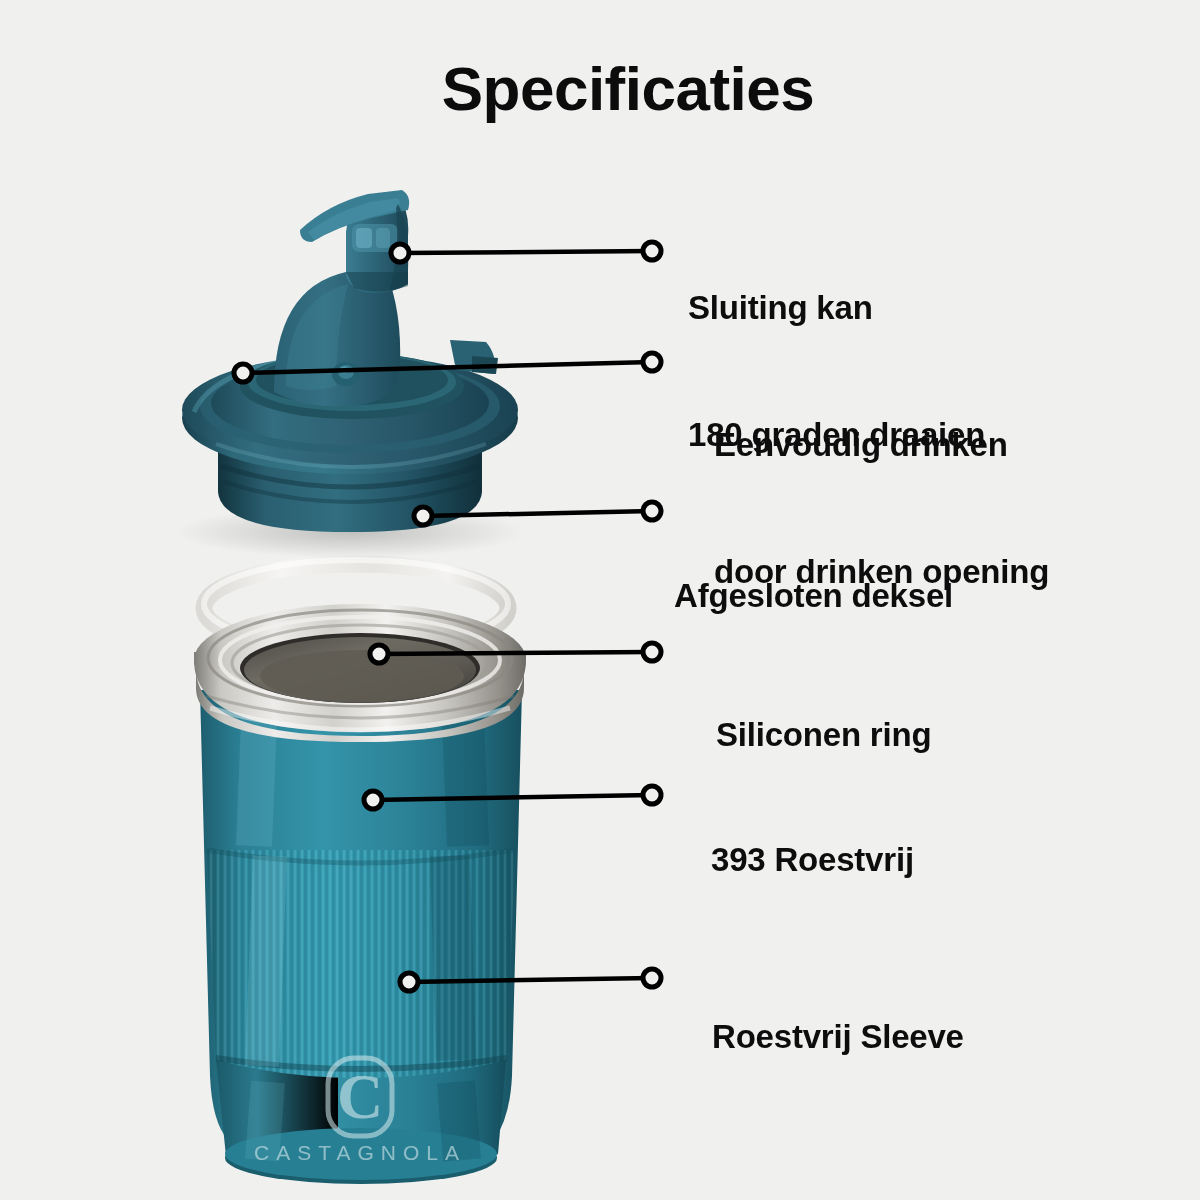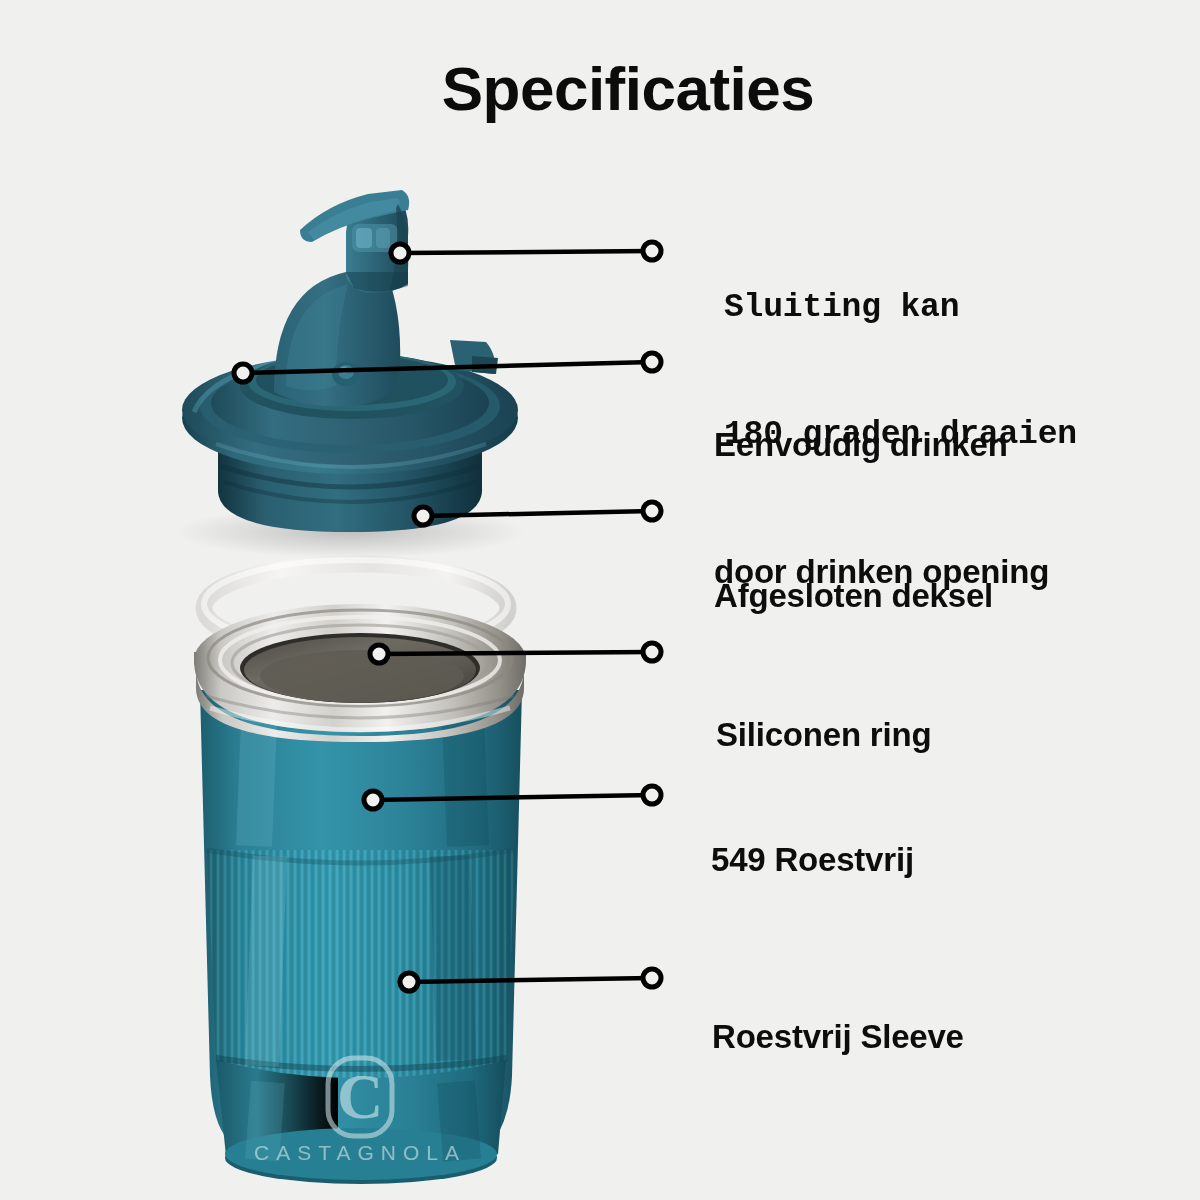--- a/index.html
+++ b/index.html
@@ -38,23 +38,23 @@
     font-size: 33px;
     font-weight: bold;
     color: #0d0d0d;
     line-height: 1.28;
     letter-spacing: -0.2px;
     white-space: pre;
   }
   .callout-label .line {
     display: block;
   }
-  #label-0 { left: 724px; top: 203px; font-family: Liberation Mono, monospace; }
+  #label-0 { left: 688px; top: 203px; }
   #label-1 { left: 714px; top: 340px; }
-  #label-2 { left: 714px; top: 491px; }
+  #label-2 { left: 674px; top: 491px; }
   #label-3 { left: 716px; top: 630px; text-align: right; }
   #label-4 { left: 711px; top: 755px; }
   #label-5 { left: 712px; top: 932px; }
   .product-stage {
     position: absolute;
     left: 150px;
     top: 160px;
     width: 460px;
     height: 1030px;
   }
@@ -313,19 +313,19 @@
     <span class="line">Eenvoudig drinken</span>
     <span class="line">door drinken opening</span>
   </div>
   <div class="callout-label" id="label-2">
     <span class="line">Afgesloten deksel</span>
   </div>
   <div class="callout-label" id="label-3">
     <span class="line">Siliconen ring</span>
   </div>
   <div class="callout-label" id="label-4">
-    <span class="line">549 Roestvrij</span>
+    <span class="line">393 Roestvrij</span>
   </div>
   <div class="callout-label" id="label-5">
     <span class="line">Roestvrij Sleeve</span>
   </div>
 
 </div>
 
 </body></html>

